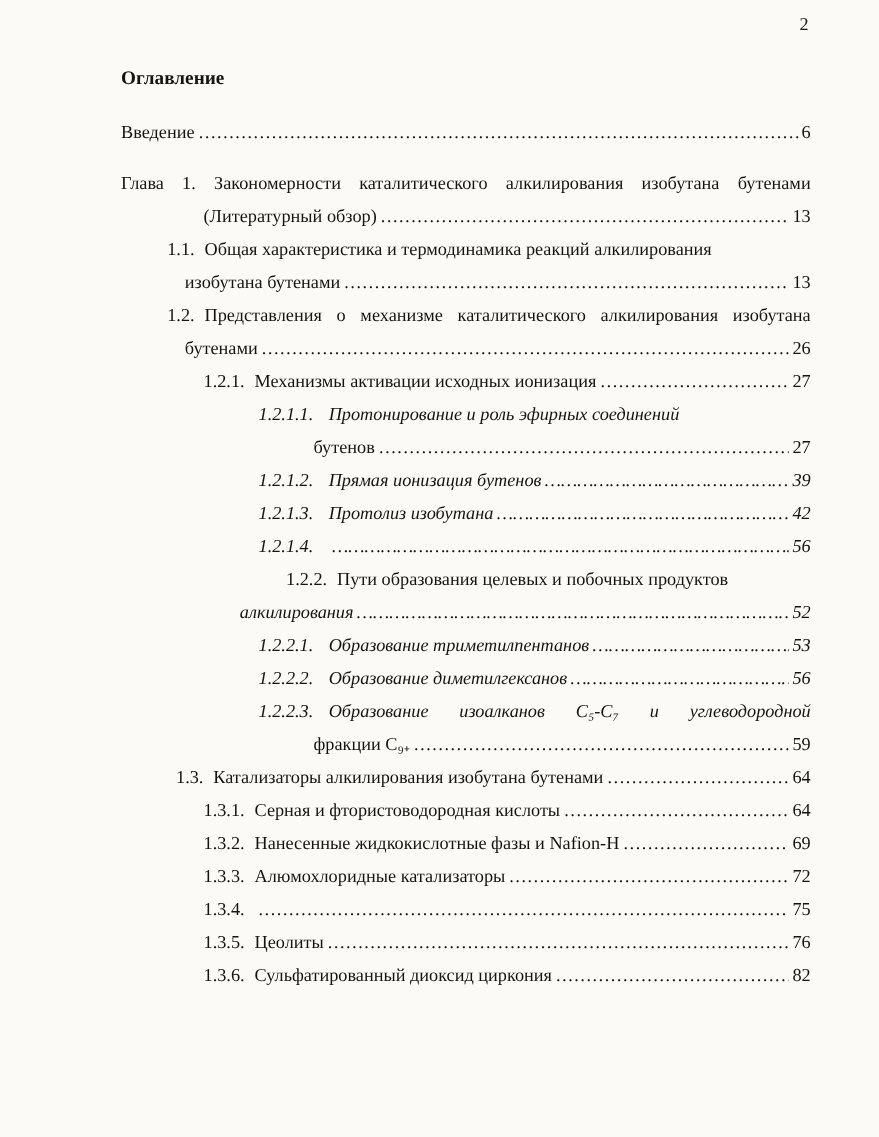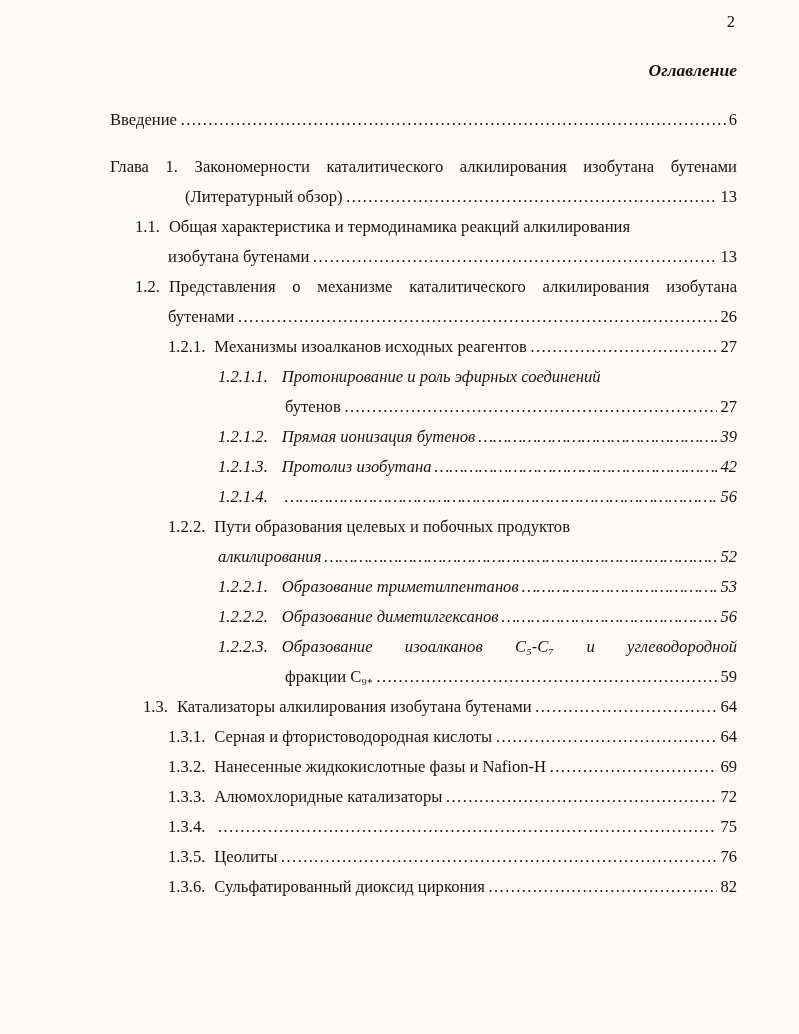--- a/index.html
+++ b/index.html
@@ -13,24 +13,23 @@
     overflow: hidden;
   }
   .page-num-top {
     padding: 12px 64px 0 0;
     text-align: right;
     font-size: 16.5px;
   }
   .title {
     margin-top: 28px;
     padding: 0 62px 0 110px;
-    text-align: right;
+    text-align: left;
     font-weight: bold;
     font-size: 17.5px;
-    font-style: italic;
   }
   .toc {
     margin-top: 24px;
     padding: 0 62px 0 110px;
     font-size: 16.6px;
   }
   .row {
     line-height: 30px;
     white-space: nowrap;
   }
@@ -38,34 +37,34 @@
     display: flex;
     align-items: baseline;
   }
   .row.justify {
     display: block;
     white-space: normal;
     text-align: justify;
     text-align-last: justify;
   }
   .space-before { margin-top: 17px; }
-  .num { margin-right: 9px; }
+  .num { margin-right: 9px; margin-left: 17px; }
   .ind-5 .num { margin-right: 14px; }
   .leader {
     flex: 1 1 auto;
     overflow: hidden;
     white-space: nowrap;
     margin: 0 3px;
     min-width: 12px;
   }
   .page { text-align: right; }
   .ind-0 { margin-left: 0; }
   .ind-1 { margin-left: 25px; }
   .ind-2 { margin-left: 33px; }
-  .ind-3 { margin-left: 58px; }
+  .ind-3 { margin-left: 58px; justify-content: center; }
   .ind-4 { margin-left: 75px; }
   .ind-5 { margin-left: 108px; font-style: italic; }
   .ind-6 { margin-left: 175px; }
 </style>
 </head>
 <body>
 
 <div class="page-num-top">2</div>
 
 <div class="title">Оглавление</div>
@@ -92,21 +91,21 @@
       <span class="page">13</span>
     </div>
     <div class="row ind-1 justify"><span class="num">1.2.</span><span class="text">Представления о механизме каталитического алкилирования изобутана</span></div>
     <div class="row ind-3 flex">
       <span class="text">бутенами</span>
       <span class="leader">……………………………………………………………………………………………………………………………………………………</span>
       <span class="page">26</span>
     </div>
     <div class="row ind-3 flex">
       <span class="num">1.2.1.</span>
-      <span class="text">Механизмы изоалканов исходных реагентов</span>
+      <span class="text">Механизмы активации исходных ионизация</span>
       <span class="leader">……………………………………………………………………………………………………………………………………………………</span>
       <span class="page">27</span>
     </div>
     <div class="row ind-5 flex">
       <span class="num">1.2.1.1.</span>
       <span class="text">Протонирование и роль эфирных соединений</span>
     </div>
     <div class="row ind-6 flex">
       <span class="text">бутенов</span>
       <span class="leader">……………………………………………………………………………………………………………………………………………………</span>

